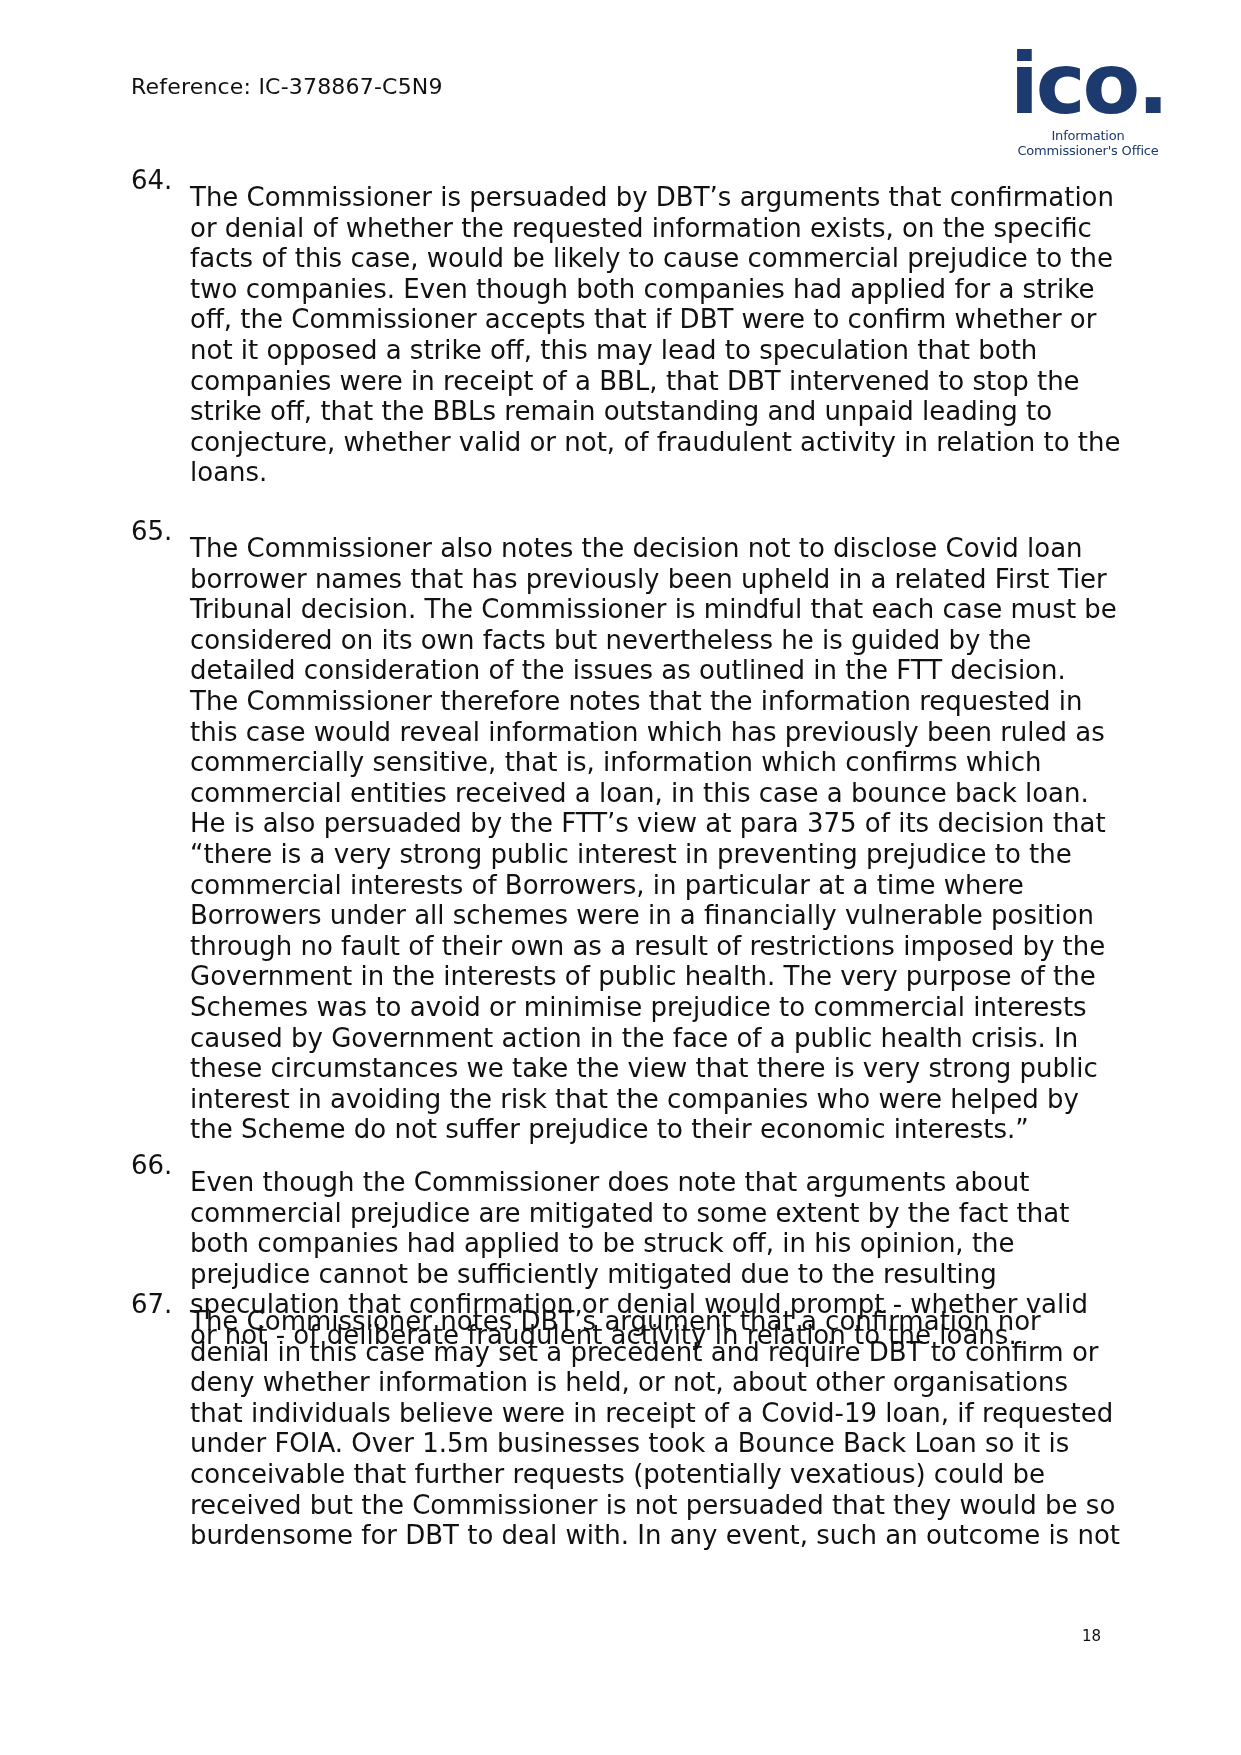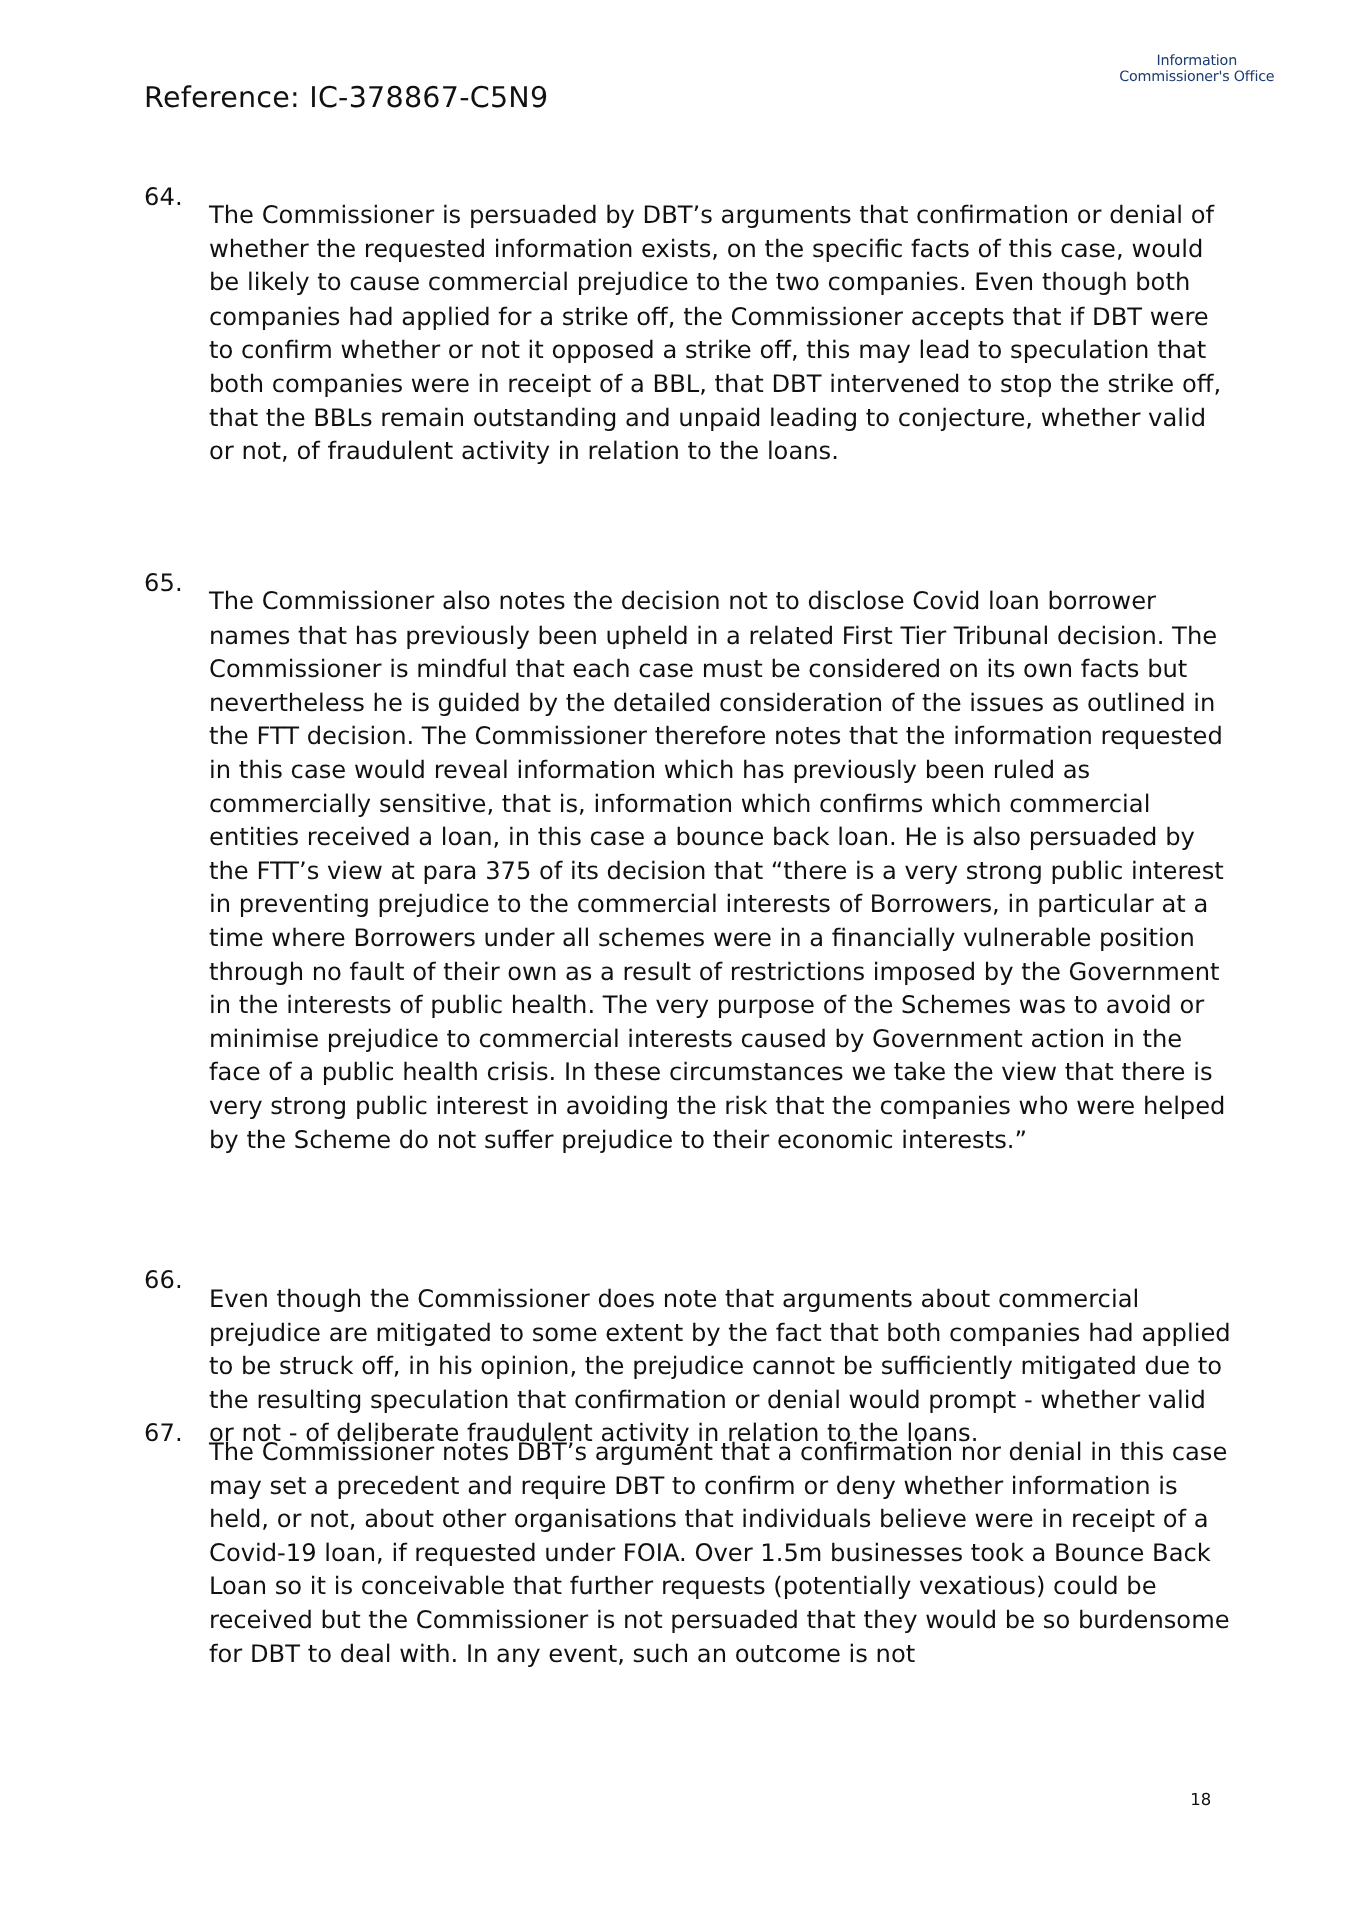--- a/index.html
+++ b/index.html
@@ -1,33 +1,34 @@
 <!DOCTYPE html>
 <html><head>
 <meta charset="utf-8">
 <style>
   html, body { margin: 0; padding: 0; background: #ffffff; }
   body { width: 1241px; height: 1755px; position: relative; overflow: hidden;
          font-family: "DejaVu Sans", sans-serif; color: #111; }
-  .ref { position: absolute; left: 131px; top: 74px; font-size: 26px; letter-spacing: 0.2px; }
+  .ref { position: absolute; left: 131px; top: 74px; font-size: 22px; letter-spacing: 0.2px; }
   .logo { position: absolute; left: 1003px; top: 44px; width: 170px; text-align: center; }
   .logo .mark { font-family: "DejaVu Sans", sans-serif; font-weight: bold; font-size: 84px; line-height: 80px;
                 color: #1d3a6e; letter-spacing: -3px; }
   .logo .sub { font-size: 13px; color: #1d3a6e; margin-top: 4px; letter-spacing: -0.2px; }
-  .para { position: absolute; left: 131px; width: 990px; font-size: 22px; line-height: 30.6px; }
+  .para { position: absolute; left: 131px; width: 990px; font-size: 26px; line-height: 30.6px; }
   .para .num { position: absolute; left: 0; top: 0; }
   .para .txt { margin-left: 59px; margin-top: 17px; }
   .pageno { position: absolute; left: 1082px; top: 1627px; font-size: 15px; }
 </style>
 </head>
 <body>
 
 <div class="ref">Reference:  IC-378867-C5N9</div>
 
 <div class="logo">
+  <div class="mark">ico.</div>
   <div class="sub">Information Commissioner's Office</div>
 </div>
 
 <div class="para" style="top:165px;">
   <span class="num">64.</span>
   <div class="txt">The Commissioner is persuaded by DBT’s arguments that confirmation or denial of whether the requested information exists, on the specific facts of this case,  would be likely to cause commercial prejudice to the two companies. Even though both companies had applied for a strike off, the Commissioner accepts that if DBT were to confirm whether or not it opposed a strike off, this may lead to speculation that both companies were in receipt of a BBL, that DBT intervened to stop the strike off, that the BBLs remain outstanding and unpaid leading to conjecture, whether valid or not, of fraudulent activity in relation to the loans.</div>
 </div>
 
 <div class="para" style="top:516px;">
   <span class="num">65.</span>

